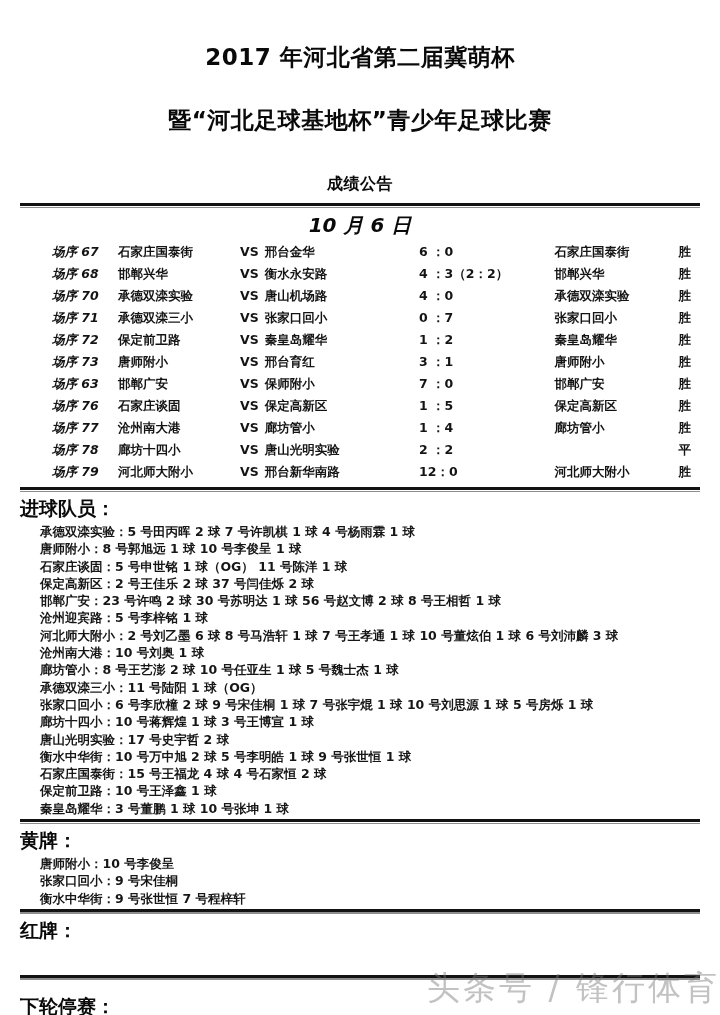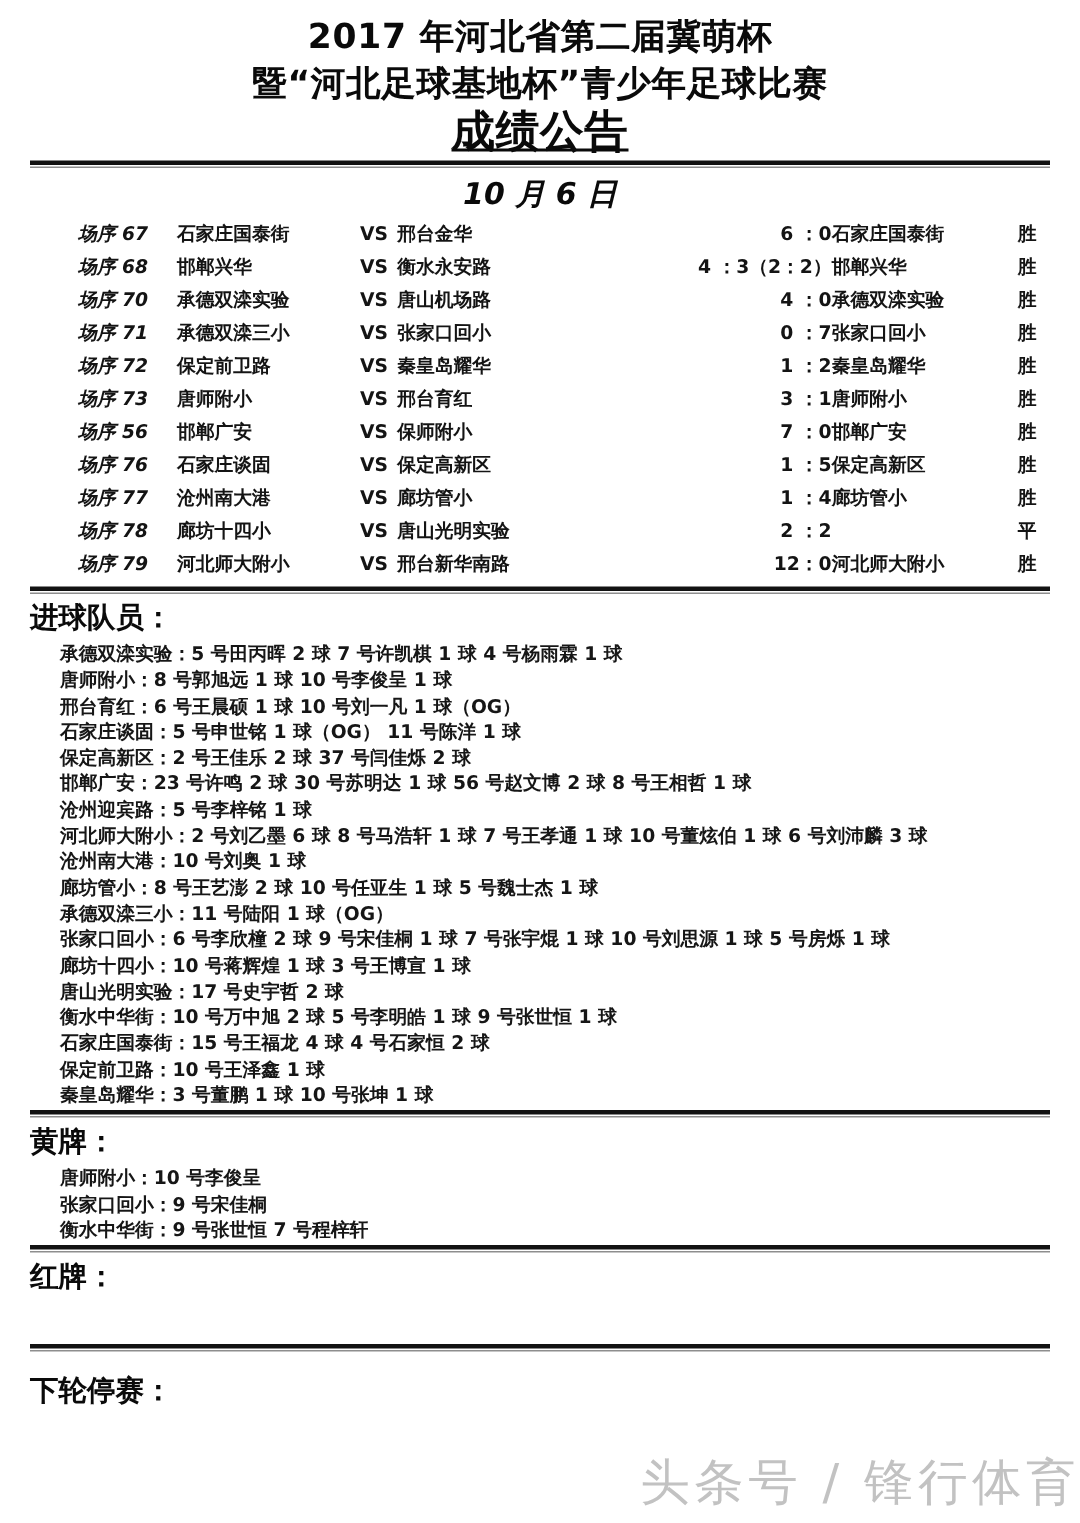--- a/index.html
+++ b/index.html
@@ -30,23 +30,24 @@
     padding: 10px 14px 0 14px;
   }
   .title-line {
     font-family: "DejaVu Sans", "Liberation Sans", sans-serif;
     font-weight: bold;
     font-size: 23px;
     line-height: 31px;
     letter-spacing: 0.5px;
     color: #0a0a0a;
     white-space: nowrap;
+    margin-top: 32px;
   }
   .title-line.l2 { font-size: 23px; }
-  .title-line.l3 { font-size: 29px; text-decoration: underline; }
+  .title-line.l3 { font-size: 16px; }
 
   
   .rule {
     margin: 4px 20px 0 20px;
     height: 5px;
     position: relative;
   }
   .rule .thick {
     position: absolute;
     left: 0; right: 0; top: 0;
@@ -85,21 +86,21 @@
     padding: 2.5px 0;
     vertical-align: top;
     white-space: nowrap;
     color: #141414;
     font-weight: 600;
   }
   .c-order   { width: 62px;  padding-left: 52px !important; font-style: italic; }
   .c-home    { width: 118px; }
   .c-vs      { width: 24px;  text-align: left; }
   .c-away    { width: 122px; }
-  .c-score   { width: 130px; padding-left: 28px !important; text-align: right; }
+  .c-score   { width: 130px; padding-left: 28px !important; }
   .c-winner  { width: 120px; }
   .c-res     { width: 40px;  text-align: left; }
 
   
   .section-heading {
     font-family: "DejaVu Sans", "Liberation Sans", sans-serif;
     font-weight: bold;
     font-size: 19px;
     line-height: 25px;
     color: #0a0a0a;
@@ -210,21 +211,21 @@
       <tr>
         <td class="c-order">场序 73</td>
         <td class="c-home">唐师附小</td>
         <td class="c-vs">VS</td>
         <td class="c-away">邢台育红</td>
         <td class="c-score">3 ：1</td>
         <td class="c-winner">唐师附小</td>
         <td class="c-res">胜</td>
       </tr>
       <tr>
-        <td class="c-order">场序 56</td>
+        <td class="c-order">场序 63</td>
         <td class="c-home">邯郸广安</td>
         <td class="c-vs">VS</td>
         <td class="c-away">保师附小</td>
         <td class="c-score">7 ：0</td>
         <td class="c-winner">邯郸广安</td>
         <td class="c-res">胜</td>
       </tr>
       <tr>
         <td class="c-order">场序 76</td>
         <td class="c-home">石家庄谈固</td>
@@ -266,21 +267,20 @@
 
   <div class="rule">
     <div class="thick"></div>
       <div class="thin"></div>
   </div>
 
   <div class="section-heading">进球队员：</div>
   <ul class="detail-list">
     <li>承德双滦实验：5 号田丙晖 2 球  7 号许凯棋 1 球  4 号杨雨霖 1 球</li>
     <li>唐师附小：8 号郭旭远 1 球  10 号李俊呈 1 球</li>
-    <li>邢台育红：6 号王晨硕 1 球  10 号刘一凡 1 球（OG）</li>
     <li>石家庄谈固：5 号申世铭 1 球（OG）  11 号陈洋 1 球</li>
     <li>保定高新区：2 号王佳乐 2 球  37 号闫佳烁 2 球</li>
     <li>邯郸广安：23 号许鸣 2 球  30 号苏明达 1 球  56 号赵文博 2 球  8 号王相哲 1 球</li>
     <li>沧州迎宾路：5 号李梓铭 1 球</li>
     <li>河北师大附小：2 号刘乙墨 6 球  8 号马浩轩 1 球  7 号王孝通 1 球  10 号董炫伯 1 球 6 号刘沛麟 3 球</li>
     <li>沧州南大港：10 号刘奥 1 球</li>
     <li>廊坊管小：8 号王艺澎 2 球  10 号任亚生 1 球  5 号魏士杰 1 球</li>
     <li>承德双滦三小：11 号陆阳 1 球（OG）</li>
     <li>张家口回小：6 号李欣橦 2 球  9 号宋佳桐 1 球  7 号张宇焜 1 球  10 号刘思源 1 球  5 号房烁 1 球</li>
     <li>廊坊十四小：10 号蒋辉煌 1 球  3 号王博宣 1 球</li>

